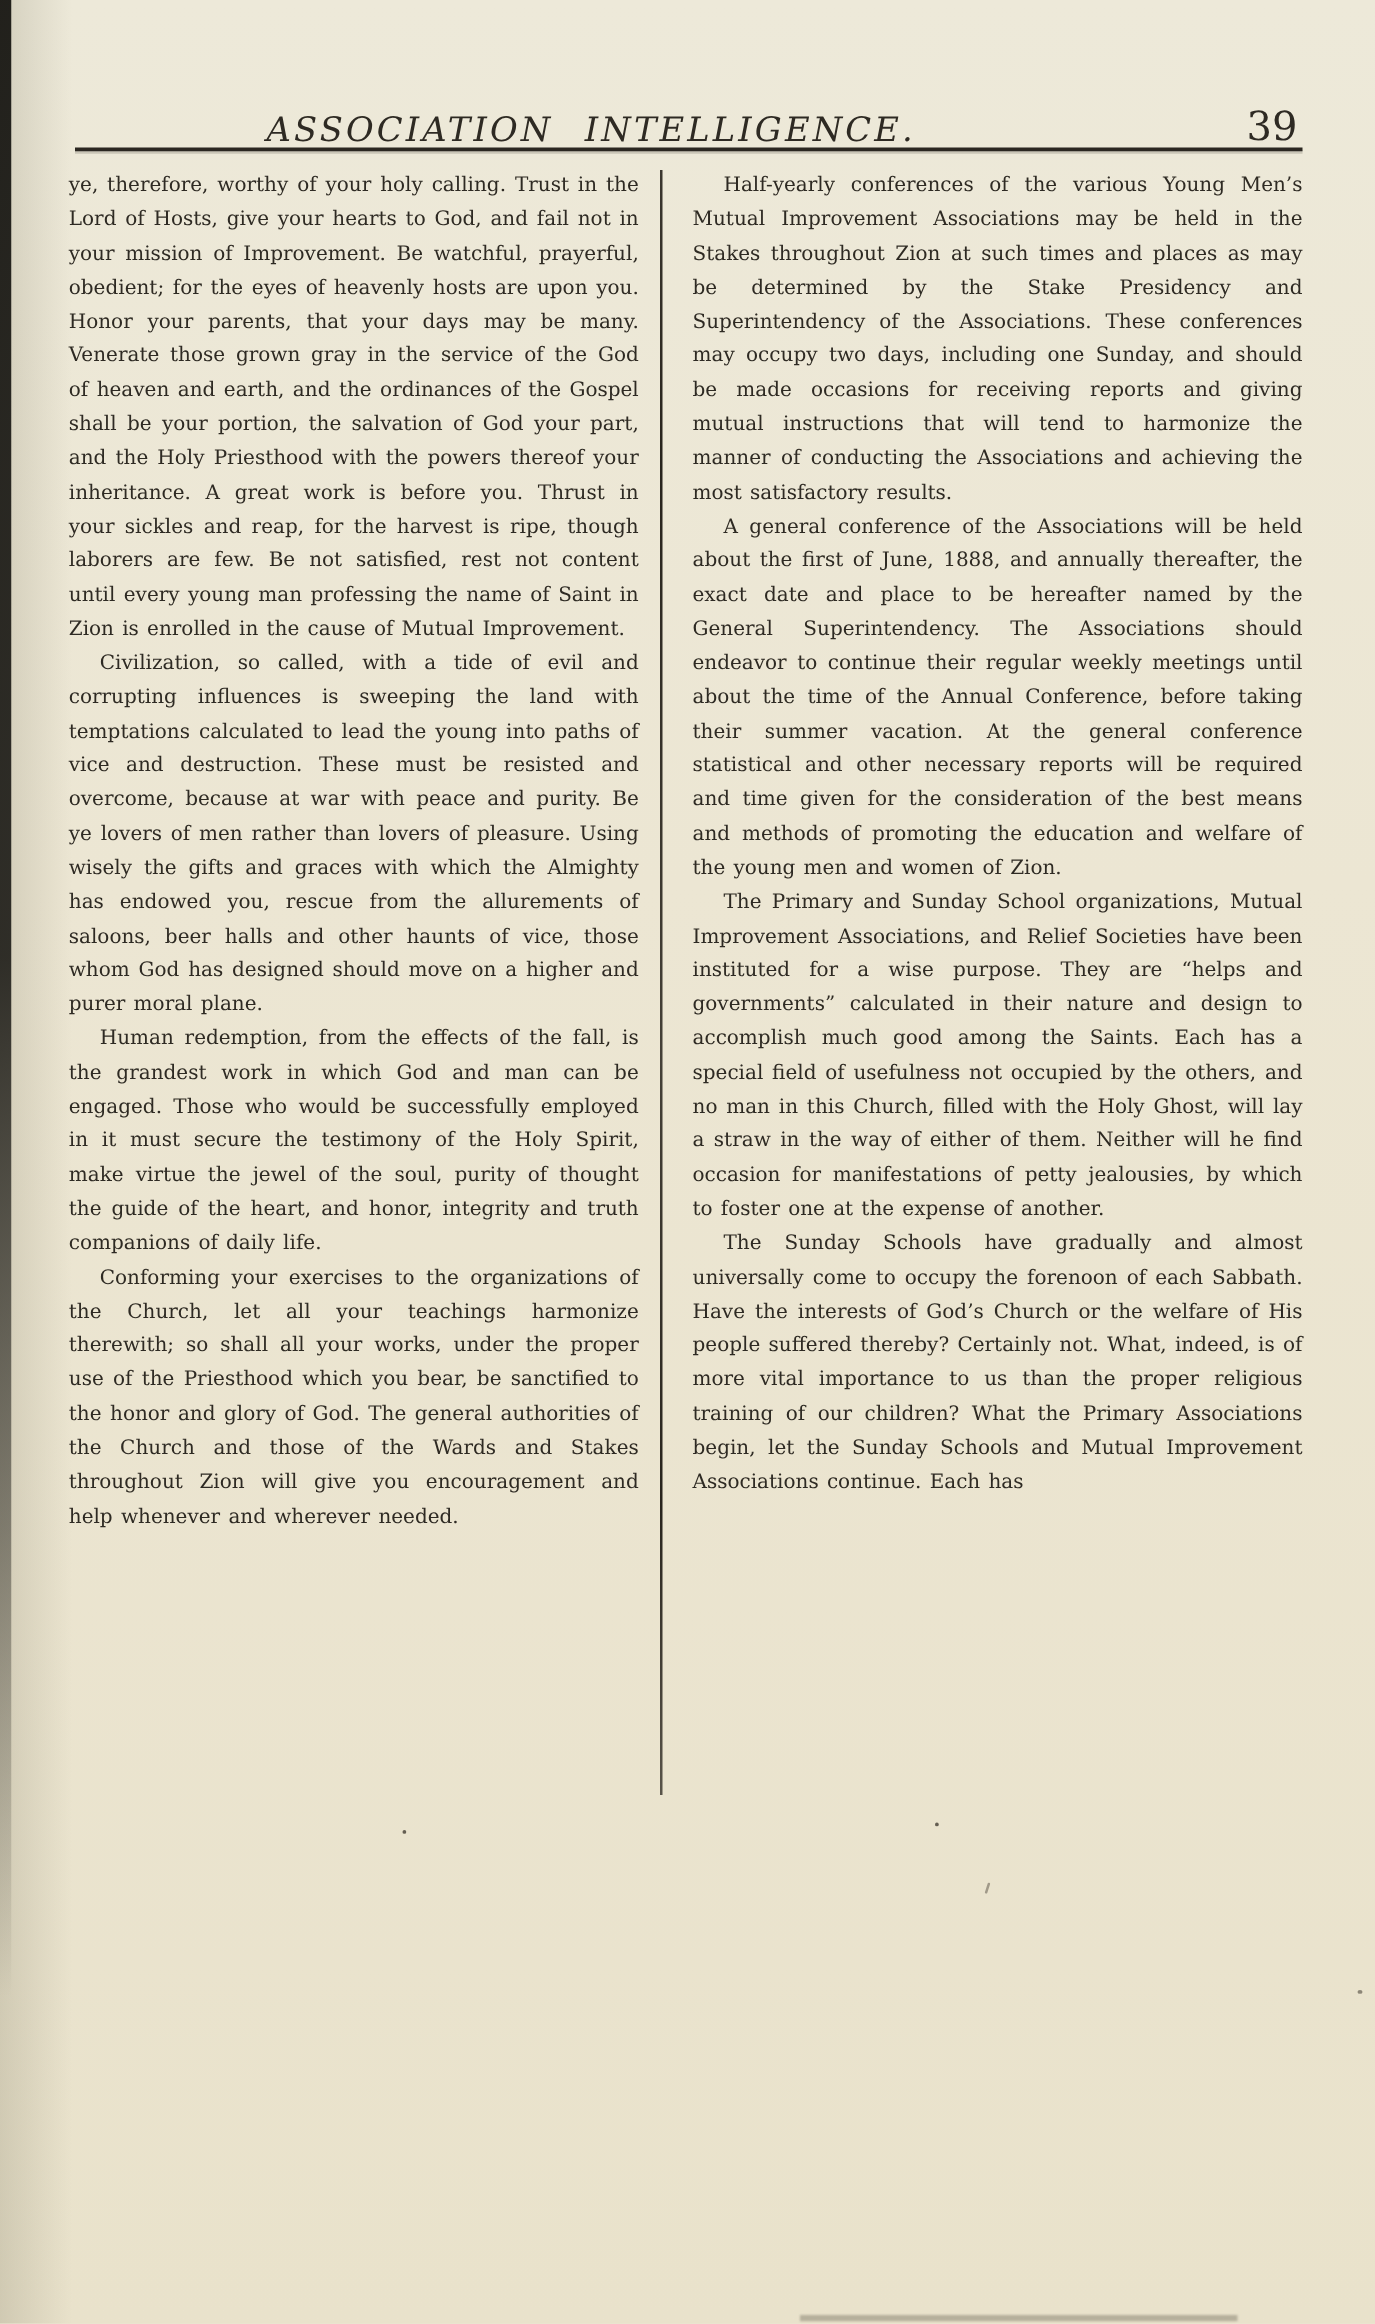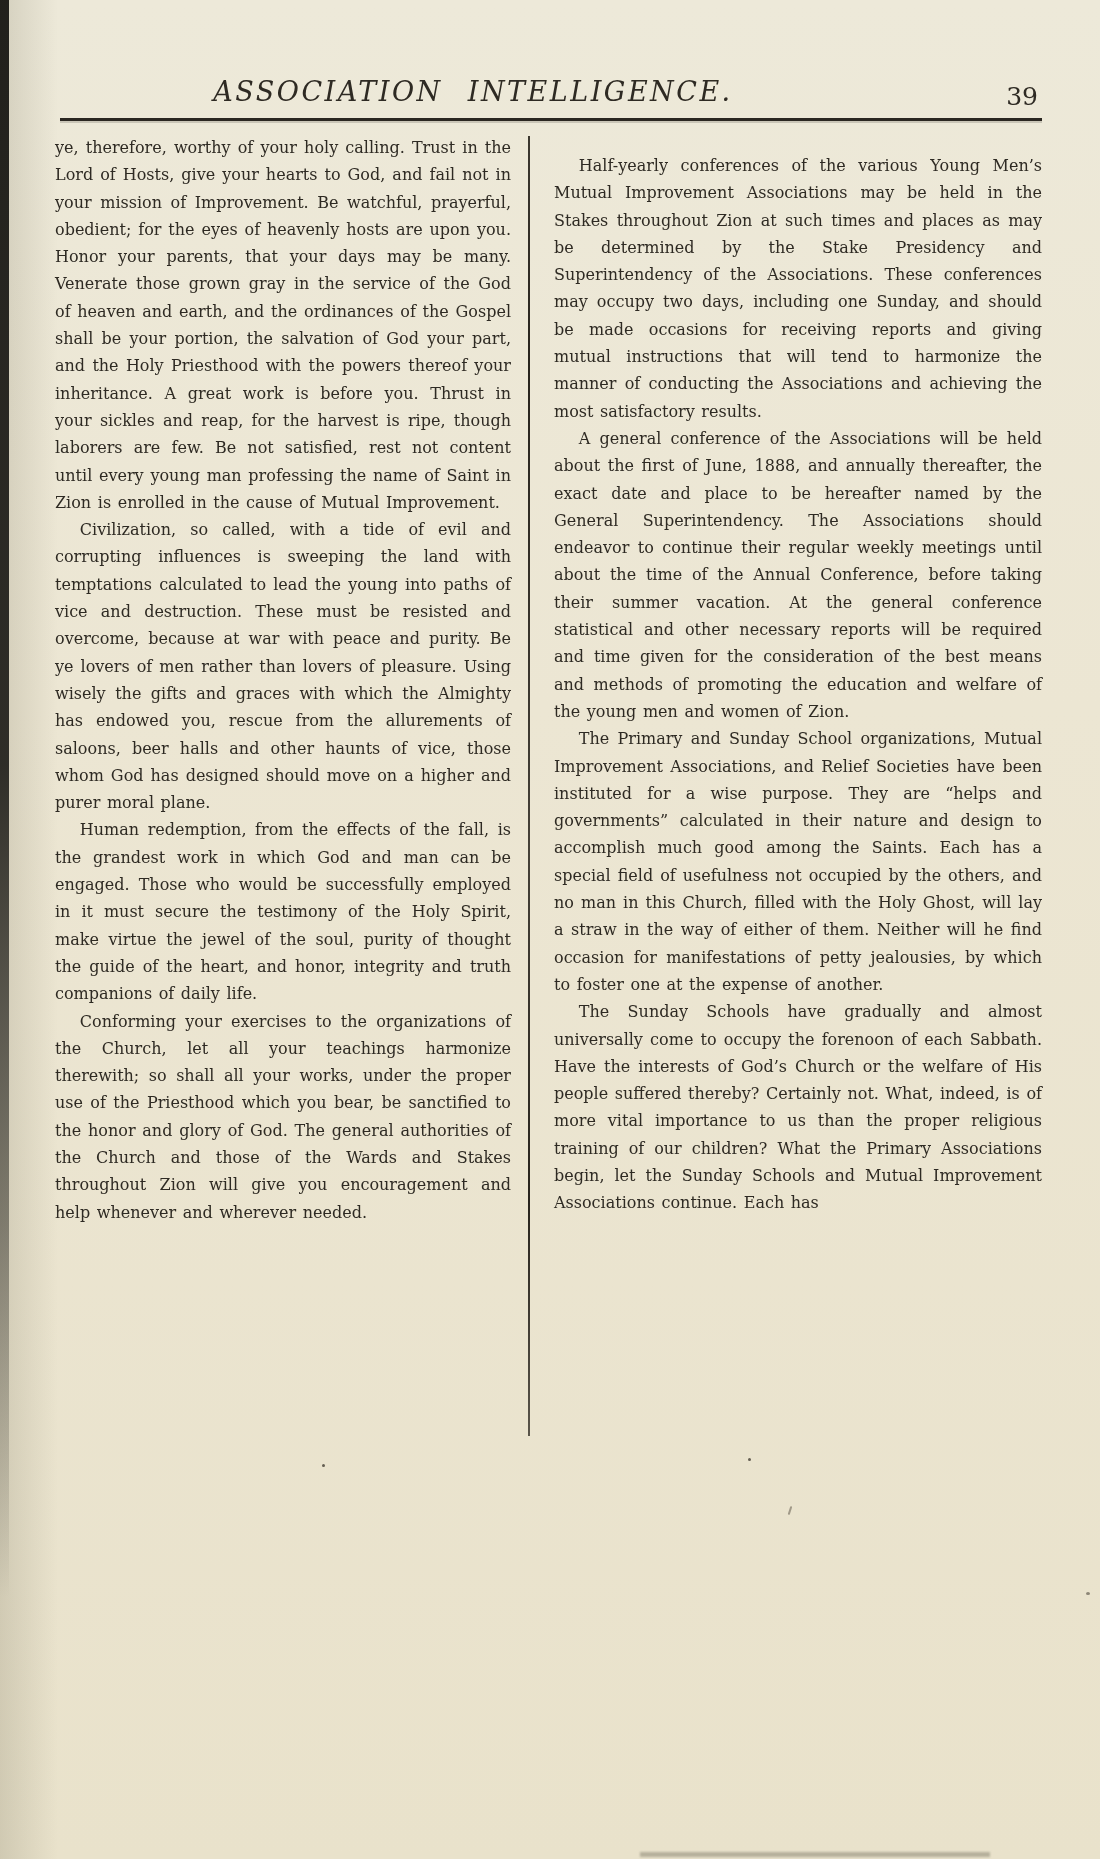--- a/index.html
+++ b/index.html
@@ -34,33 +34,33 @@
     position:absolute;left:0;top:0;width:58px;height:100%;
     background:linear-gradient(to right,rgba(120,115,92,0.22),rgba(120,115,92,0));
     pointer-events:none;
   }
   .header{
     position:relative;
     height:118px;
   }
   .title{
     position:absolute;
-    top:76px;left:473px;
+    top:89px;left:473px;
     transform:translateX(-50%);
     font-style:italic;
     font-size:27px;
     letter-spacing:2.5px;
     word-spacing:14px;
     color:var(--ink);
     white-space:nowrap;
   }
   .pagenum{
     position:absolute;
     top:82px;right:62px;
-    font-size:25px;
+    font-size:32px;
     color:var(--ink);
   }
   .rule{
     margin:0 58px 0 60px;
     height:3px;
     background:var(--rule);
     box-shadow:0 2px 0 rgba(43,39,33,0.18);
   }
   .columns{
     display:flex;
@@ -68,21 +68,21 @@
     align-items:flex-start;
   }
   .col{
     color:var(--ink);
     font-size:16px;
     line-height:27.3px;
     text-align:justify;
     word-spacing:1.5px;
   }
   .col-left{width:456px;}
-  .col-right{flex:1;margin-top:18px;}
+  .col-right{flex:1;}
   .para{margin:0;}
   .para.indent{text-indent:1.55em;}
   .divider{
     width:2px;
     height:1300px;
     margin:2px 24px 0 17px;
     background:linear-gradient(to bottom,
       rgba(40,36,29,0.9) 0%,
       rgba(40,36,29,1) 18%,
       rgba(40,36,29,0.85) 55%,

